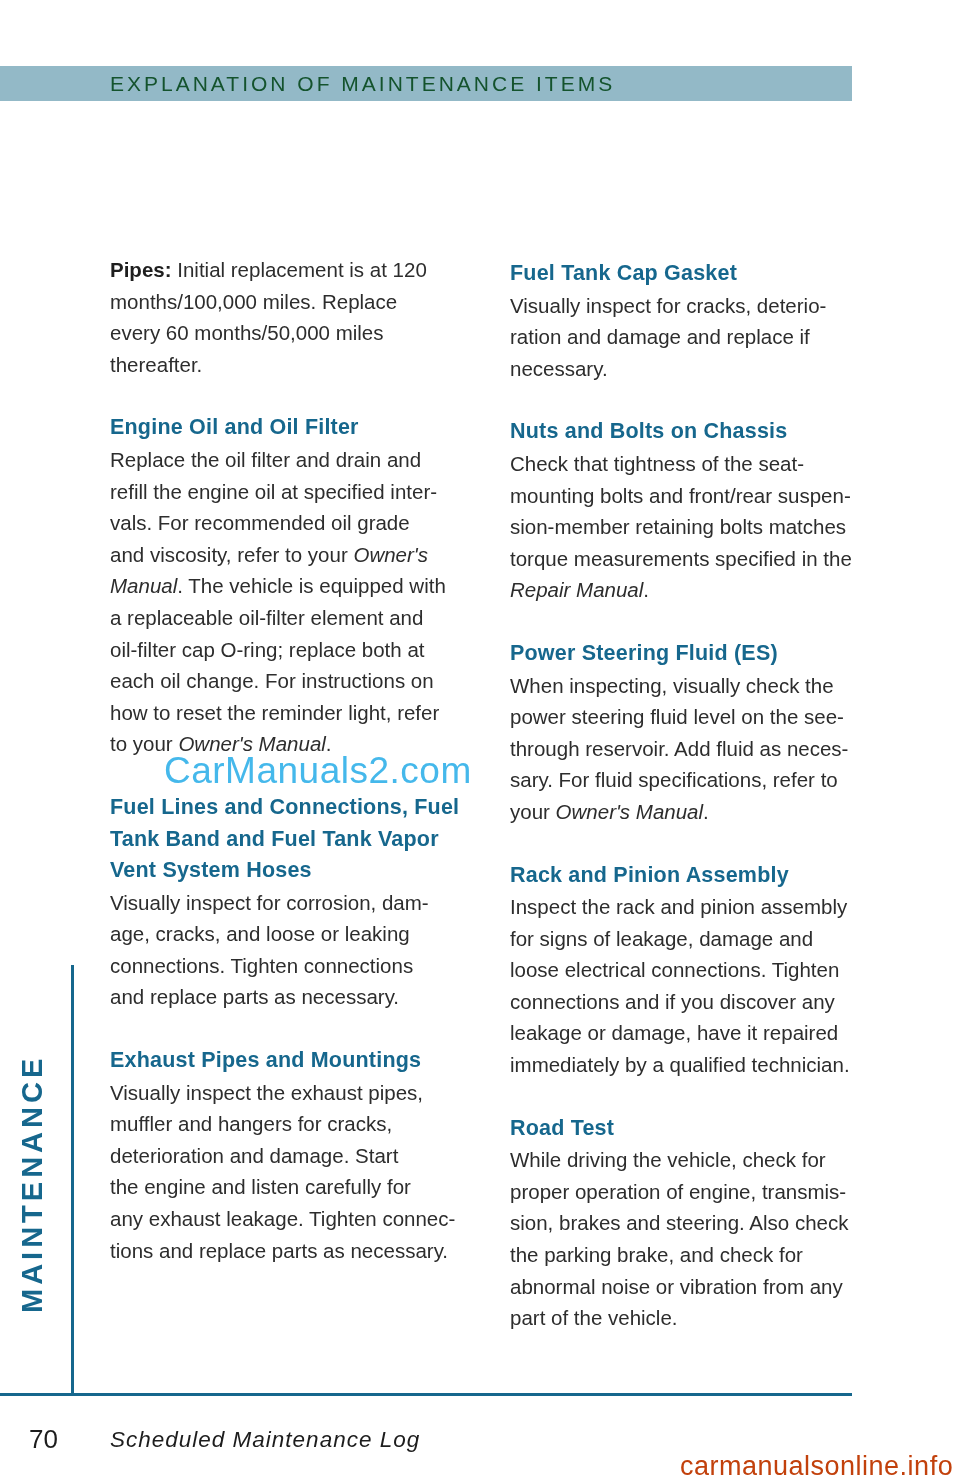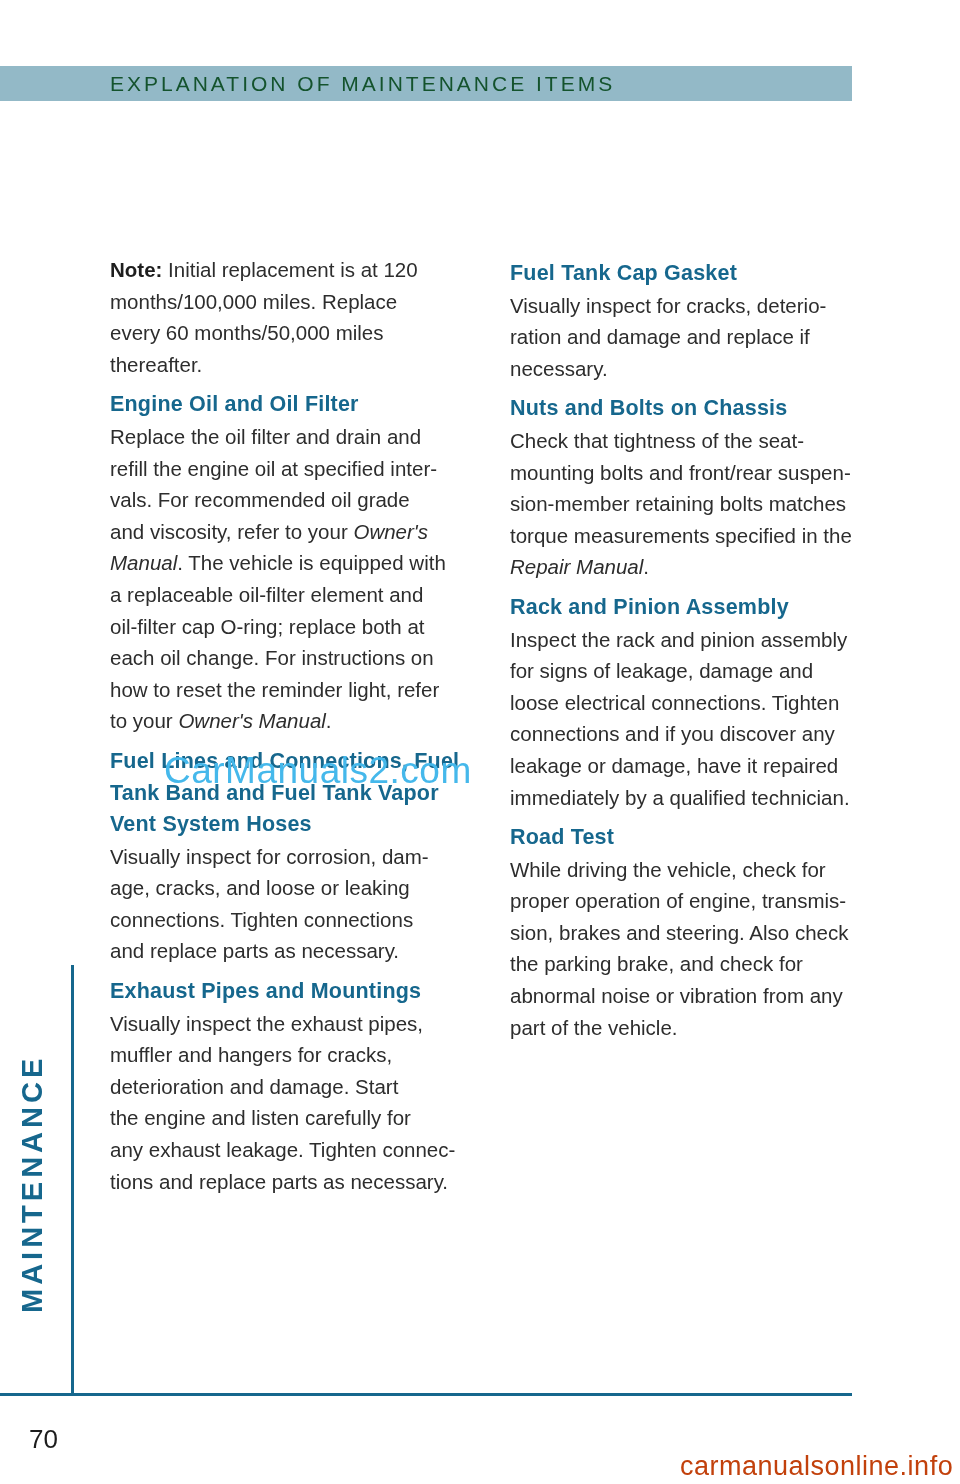--- a/index.html
+++ b/index.html
@@ -18,21 +18,21 @@
     background:var(--band);
   }
   .band-text{
     position:absolute;left:110px;top:0;height:35px;line-height:36px;
     font-size:21px;letter-spacing:3px;color:#14532d;font-weight:400;
     white-space:nowrap;
   }
   .col{position:absolute;top:254px;}
   .col-left{left:110px;width:340px;}
   .col-right{left:510px;width:345px;}
-  .sec{margin-top:9px;}
+  .sec{margin-top:32px;}
   .col .sec:first-child{margin-top:4px;}
   .h{
     margin:0;font-size:21.5px;line-height:31.6px;font-weight:700;
     color:var(--teal);white-space:nowrap;letter-spacing:0.2px;
   }
   .b{
     margin:0;font-size:20.5px;line-height:31.6px;font-weight:400;
     color:var(--ink);white-space:nowrap;letter-spacing:0px;
   }
   .b b{color:#1e1e1e;}
@@ -75,21 +75,21 @@
 </head>
 <body>
 
 <div class="page" style="--teal: #16678d; --band: #93b9c7; --ink: #2d2d2d;">
 
   <div class="band">
     <div class="band-text">EXPLANATION OF MAINTENANCE ITEMS</div>
   </div>
 
   <div class="col col-left">
-    <p class="b"><b>Note:</b> Initial replacement is at 120<br>months/100,000 miles. Replace<br>every 60 months/50,000 miles<br>thereafter.</p>
+    <p class="b"><b>Pipes:</b> Initial replacement is at 120<br>months/100,000 miles. Replace<br>every 60 months/50,000 miles<br>thereafter.</p>
 
     <section class="sec">
       <h3 class="h">Engine Oil and Oil Filter</h3>
       <p class="b">Replace the oil filter and drain and<br>refill the engine oil at specified inter-<br>vals. For recommended oil grade<br>and viscosity, refer to your <i>Owner's</i><br><i>Manual</i>. The vehicle is equipped with<br>a replaceable oil-filter element and<br>oil-filter cap O-ring; replace both at<br>each oil change. For instructions on<br>how to reset the reminder light, refer<br>to your <i>Owner's Manual</i>.</p>
     </section>
 
     <section class="sec">
       <h3 class="h">Fuel Lines and Connections, Fuel<br>Tank Band and Fuel Tank Vapor<br>Vent System Hoses</h3>
       <p class="b">Visually inspect for corrosion, dam-<br>age, cracks, and loose or leaking<br>connections. Tighten connections<br>and replace parts as necessary.</p>
     </section>
@@ -104,35 +104,40 @@
     <section class="sec">
       <h3 class="h">Fuel Tank Cap Gasket</h3>
       <p class="b">Visually inspect for cracks, deterio-<br>ration and damage and replace if<br>necessary.</p>
     </section>
 
     <section class="sec">
       <h3 class="h">Nuts and Bolts on Chassis</h3>
       <p class="b">Check that tightness of the seat-<br>mounting bolts and front/rear suspen-<br>sion-member retaining bolts matches<br>torque measurements specified in the<br><i>Repair Manual</i>.</p>
     </section>
 
+    <section class="sec">
+      <h3 class="h">Power Steering Fluid (ES)</h3>
+      <p class="b">When inspecting, visually check the<br>power steering fluid level on the see-<br>through reservoir. Add fluid as neces-<br>sary. For fluid specifications, refer to<br>your <i>Owner's Manual</i>.</p>
+    </section>
 
     <section class="sec">
       <h3 class="h">Rack and Pinion Assembly</h3>
       <p class="b">Inspect the rack and pinion assembly<br>for signs of leakage, damage and<br>loose electrical connections. Tighten<br>connections and if you discover any<br>leakage or damage, have it repaired<br>immediately by a qualified technician.</p>
     </section>
 
     <section class="sec">
       <h3 class="h">Road Test</h3>
       <p class="b">While driving the vehicle, check for<br>proper operation of engine, transmis-<br>sion, brakes and steering. Also check<br>the parking brake, and check for<br>abnormal noise or vibration from any<br>part of the vehicle.</p>
     </section>
   </div>
 
   <div class="wm-center" style="color: rgb(69, 184, 235);">CarManuals2.com</div>
 
   <div class="side-rule"></div>
   <div class="side-label">MAINTENANCE</div>
 
   <div class="footer-rule"></div>
   <div class="page-num">70</div>
+  <div class="footer-title">Scheduled Maintenance Log</div>
 
   <div class="wm-corner">carmanualsonline.info</div>
 
 </div>
 
 </body></html>

